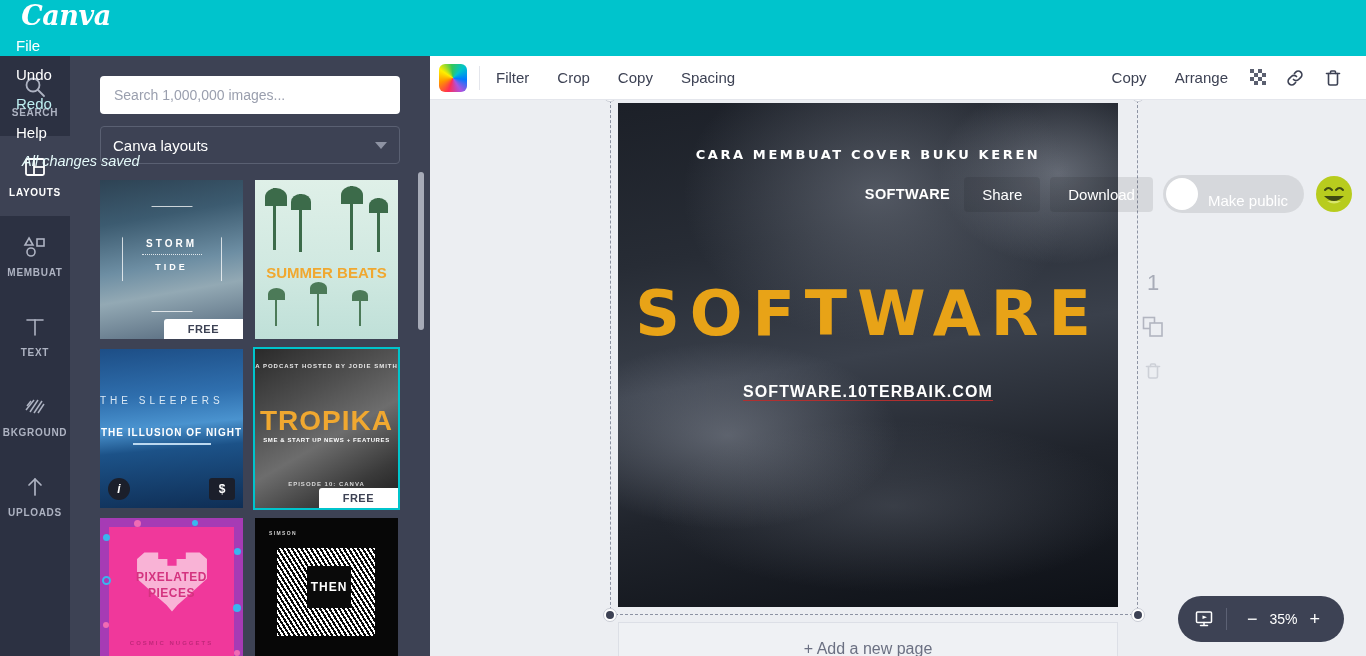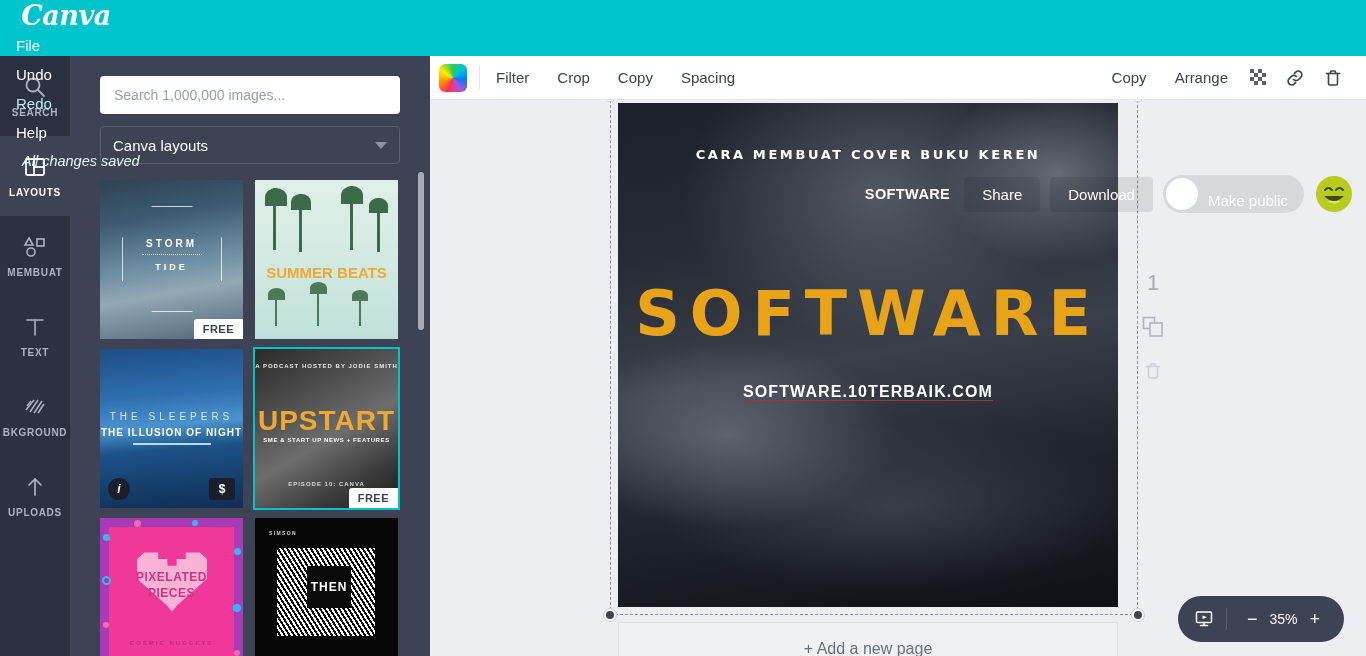--- a/index.html
+++ b/index.html
@@ -132,21 +132,21 @@
   .thumb {
     width: 143px; height: 159px;
     position: relative; cursor: pointer;
     overflow: hidden; background: #3b82f6;
   }
   .thumb.selected { outline: 3px solid #00c4cc; outline-offset: -1px; }
   .badge-free {
     position: absolute; right: 0; bottom: 0;
     background: #ffffff; color: #3d4254;
     font-size: 11px; font-weight: bold; letter-spacing: 0.5px;
-    padding: 4px 9px; border-radius: 3px 0 0 0;
+    padding: 4px 24px; border-radius: 3px 0 0 0;
   }
   .badge-circ {
     position: absolute; left: 8px; bottom: 8px;
     width: 22px; height: 22px; border-radius: 50%;
     background: #1b1f2b; color: #fff;
     display:flex; align-items:center; justify-content:center;
     font-size: 12px; font-weight: bold; font-style: italic;
   }
   .badge-sq {
     position: absolute; right: 8px; bottom: 8px;
@@ -182,21 +182,21 @@
   .t-trop { position:absolute; inset:0; background: linear-gradient(180deg,#dff0e8 0%,#cfe8e0 60%,#bfe0d8 100%); }
   .t-trop .palm { position:absolute; background:#3c6b4a; }
   .t-trop .title { position:absolute; width:100%; top:56px; text-align:center;
     font-size:23px; font-weight:bold; letter-spacing:0px; color:transparent;
     -webkit-text-stroke: 1px #2d4a3a; font-family:"Liberation Sans",sans-serif; }
   .t-trop .sub { position:absolute; width:100%; top:84px; text-align:center;
     font-size:15px; font-weight:bold; color:#f0a830; letter-spacing:0px; }
 
   .t-sleep { position:absolute; inset:0;
     background: linear-gradient(175deg,#1d4e86 0%,#2f6fae 30%,#4a93cf 48%,#1c5288 62%,#0f2e55 100%); }
-  .t-sleep .t1 { position:absolute; width:100%; top:62px; text-align:center; color:#dbe9f5;
+  .t-sleep .t1 { position:absolute; width:100%; top:46px; color:#dbe9f5;
     font-size:10px; letter-spacing:4px; }
   .t-sleep .t2 { position:absolute; width:100%; top:78px; text-align:center; color:#ffffff;
     font-size:10px; letter-spacing:1px; font-weight:bold; }
   .t-sleep .rule { position:absolute; left:33px; top:94px; width:78px; height:2px; background:#bcd8ef; }
 
   .t-up { position:absolute; inset:0;
     background: linear-gradient(150deg,#2a2a2a 0%,#4d4d4d 30%,#6d6d6d 55%,#3a3a3a 80%,#1b1b1b 100%); }
   .t-up .kicker { position:absolute; width:100%; top:14px; text-align:center; color:#e8e8e8;
     font-size:6px; letter-spacing:1px; font-weight:bold; }
   .t-up .big { position:absolute; width:100%; top:56px; text-align:center;
@@ -494,21 +494,21 @@
         <div class="t2">THE ILLUSION OF NIGHT</div>
         <div class="rule"></div>
       </div>
       <div class="badge-circ">i</div>
       <div class="badge-sq">$</div>
     </div>
 
     <div class="thumb selected">
       <div class="t-up">
         <div class="kicker">A PODCAST HOSTED BY JODIE SMITH</div>
-        <div class="big">UPSTART</div>
+        <div class="big">TROPIKA</div>
         <div class="sub">SME &amp; START UP NEWS + FEATURES</div>
         <div class="ep">EPISODE 10: CANVA</div>
       </div>
       <div class="badge-free">FREE</div>
     </div>
 
     <div class="thumb">
       <div class="t-pix">
         <div class="inner"></div>
         <div class="dot" style="left:3px;top:16px;width:7px;height:7px;background:#39b6ef;"></div>

